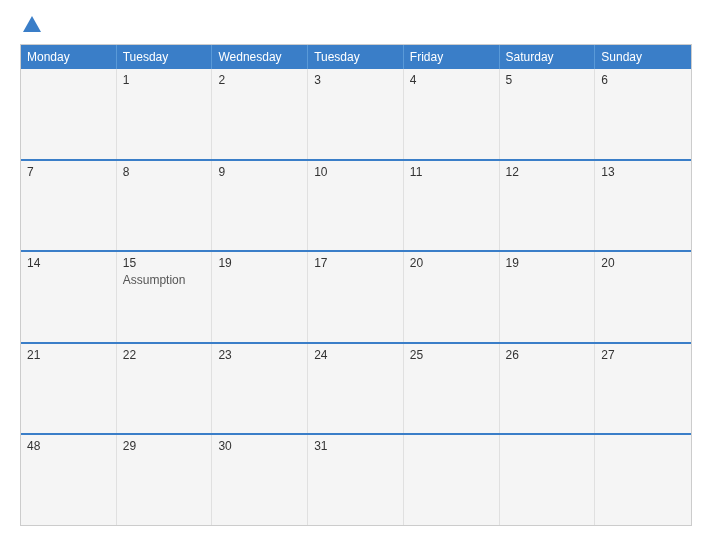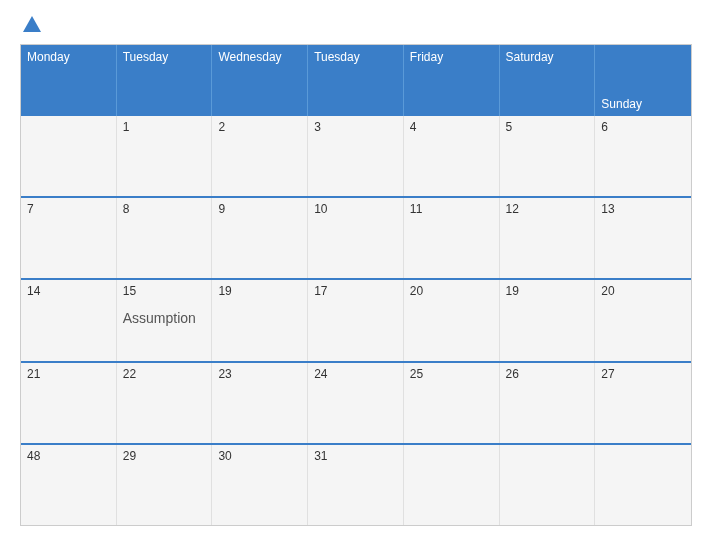--- a/index.html
+++ b/index.html
@@ -68,21 +68,21 @@
       grid-template-columns: repeat(7, 1fr);
       background: #3a7ec8;
     }
     .cal-header-cell {
       color: #fff;
       font-size: 12px;
       padding: 5px 6px;
       font-weight: normal;
       border-right: 1px solid #5a9ad8;
     }
-    .cal-header-cell:last-child { border-right: none; margin-top: 47px; }
+    .cal-header-cell:last-child { border-right: none; }
     .cal-body {
       flex: 1;
       display: flex;
       flex-direction: column;
     }
     .cal-week {
       display: grid;
       grid-template-columns: repeat(7, 1fr);
       flex: 1;
       border-top: 2px solid #3a7ec8;
@@ -101,23 +101,23 @@
       position: relative;
     }
     .cal-cell:last-child { border-right: none; }
     .cal-cell.empty { background: #f5f5f5; }
     .day-number {
       font-size: 12px;
       color: #333;
       display: block;
     }
     .event-label {
-      font-size: 14px;
+      font-size: 12px;
       color: #555;
-      margin-top: 12px;
+      margin-top: 3px;
       display: block;
     }
   </style>
 </head>
 <body>
 
 <div class="page">
   <div class="header">
     <div class="logo">
       <div style="display:flex; flex-direction:column; align-items:flex-end;">

